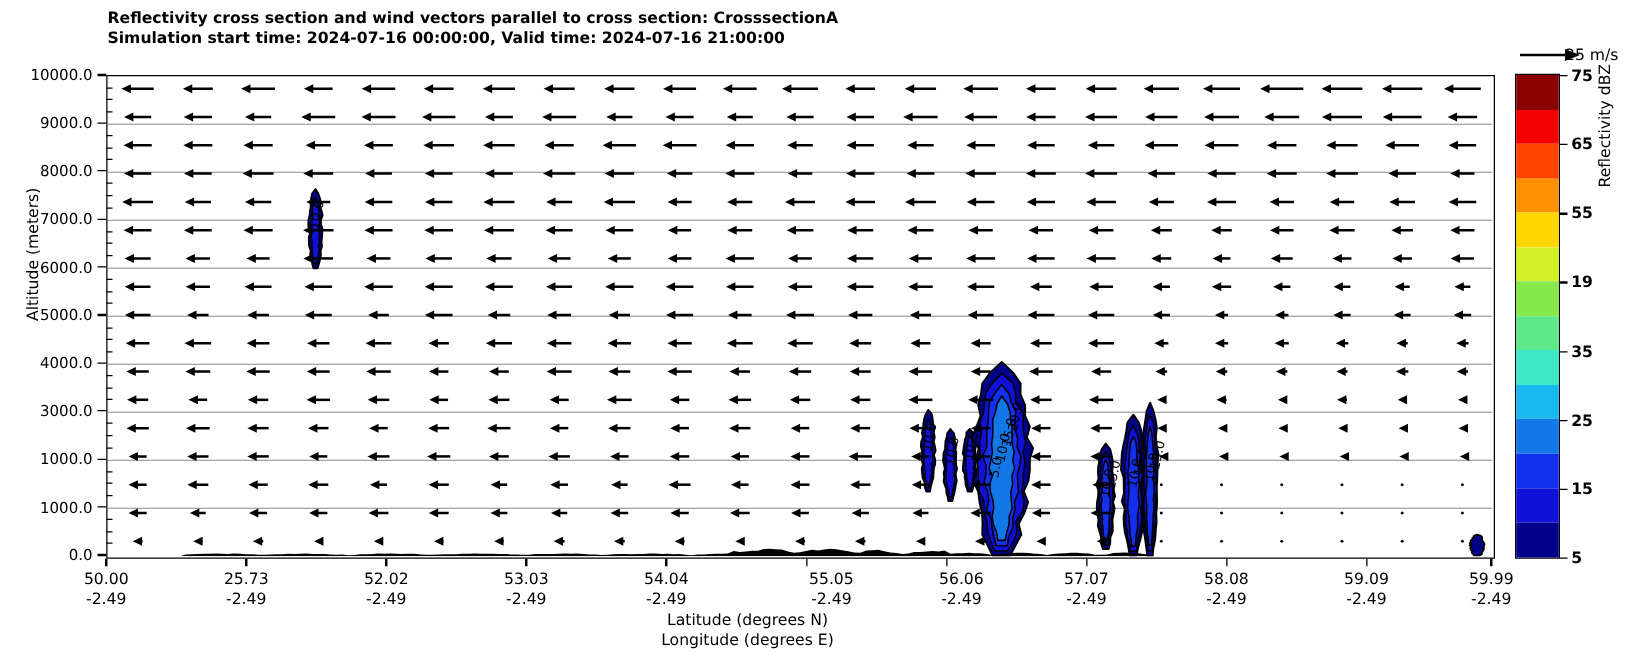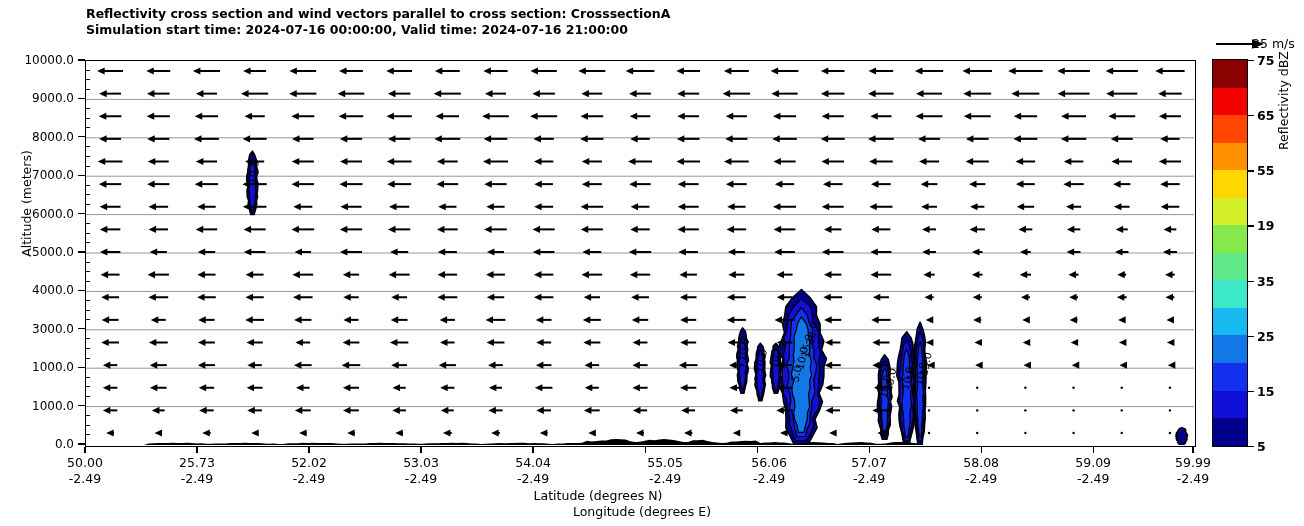--- a/index.html
+++ b/index.html
@@ -20,21 +20,21 @@
   .ytick-minor{position:absolute;left:85px;width:5px;height:1px;background:#000;}
 
   #ylabel{position:absolute;left:-184px;top:196px;width:420px;text-align:center;
           font-size:12.5px;transform:rotate(-90deg);}
 
   .xtick-mark{position:absolute;top:447px;width:1.3px;height:6px;background:#000;}
   .xtick-group{position:absolute;top:455px;transform:translateX(-50%);text-align:center;
                font-size:12.5px;line-height:16px;white-space:nowrap;}
 
   #xlabel-lat{position:absolute;left:0;top:488px;width:1196px;text-align:center;font-size:12.5px;}
-  #xlabel-lon{position:absolute;left:0;top:504px;width:1196px;text-align:center;font-size:12.5px;padding-left:44px;}
+  #xlabel-lon{position:absolute;left:0;top:504px;width:1196px;text-align:center;font-size:12.5px;}
 
   #cbar-wrap{position:absolute;left:1212px;top:59px;width:36px;height:388px;}
   #cbar{position:absolute;left:0;top:0;width:36px;height:388px;border:1.2px solid #000;box-sizing:border-box;}
   .cband{position:absolute;left:0;width:100%;}
   .cb-tick{position:absolute;left:36px;width:6px;height:1.2px;background:#000;}
   .cb-lab{position:absolute;left:45px;font-size:12.5px;transform:translateY(-50%);white-space:nowrap;font-weight:bold;}
   #cbar-title{position:absolute;left:1276px;top:150px;width:200px;font-size:12.5px;
               transform:rotate(-90deg);transform-origin:0 0;text-align:left;}
 
   #refvec{position:absolute;left:1212px;top:33px;width:92px;height:22px;}

